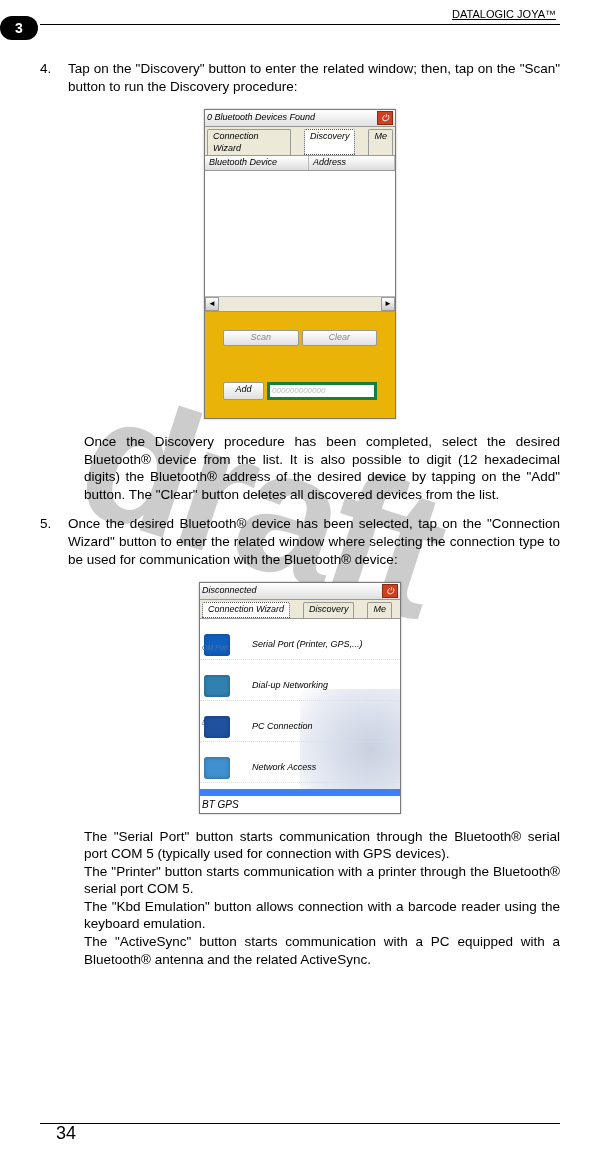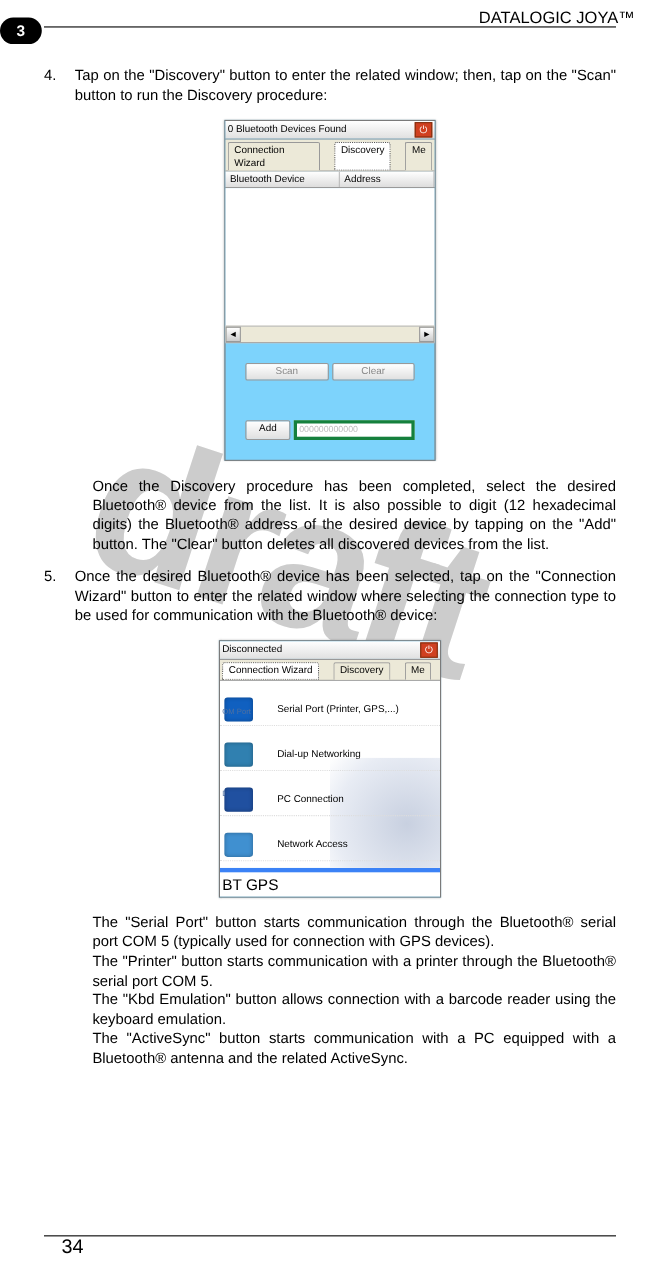--- a/index.html
+++ b/index.html
@@ -21,22 +21,23 @@
     border-top: 1px solid #000;
     margin: 0;
     position: absolute;
     top: 24px;
     left: 40px;
     right: 40px;
   }
   .header-title {
     position: absolute;
     top: 8px;
-    right: 23px;
-    font-size: 15px;
+    right: 44px;
+    font-size: 11px;
+    text-decoration: underline;
   }
   .section-badge {
     position: absolute;
     top: 16px;
     left: 0;
     width: 38px;
     height: 24px;
     background: #000;
     color: #fff;
     font-weight: bold;
@@ -76,25 +77,26 @@
   .item-body {
     flex: 1;
   }
   .screenshot-container {
     text-align: center;
     margin: 14px 0;
   }
   .mock-window {
     display: inline-block;
     border: 1px solid #7a7a7a;
-    background: #7dd3fc;
+    background: #eab308;
     text-align: left;
     font-size: 9px;
     font-family: Tahoma, Arial, sans-serif;
     box-shadow: 0 0 2px rgba(0,0,0,0.3);
+    font-style: italic;
   }
   .titlebar {
     display: flex;
     align-items: center;
     justify-content: space-between;
     background: linear-gradient(#fff,#e0e0e0);
     padding: 1px 2px;
     border-bottom: 1px solid #999;
     font-size: 9px;
     height: 14px;
@@ -219,23 +221,23 @@
     box-shadow: inset 0 0 4px rgba(0,0,0,0.3);
   }
   .left-label {
     position:absolute;
     left:2px;
     font-size:7px;
     color:#5070a0;
     z-index:3;
   }
   .footer-input {
-    border-top:4px solid #3b82f6;
+    border-top:7px solid #3b82f6;
     padding:2px;
-    font-size:14px;
+    font-size:10px;
     background:#fff;
   }
   .indent-text {
     margin-left: 44px;
     text-align: justify;
   }
   .page-number {
     position: absolute;
     bottom: 16px;
     left: 56px;

